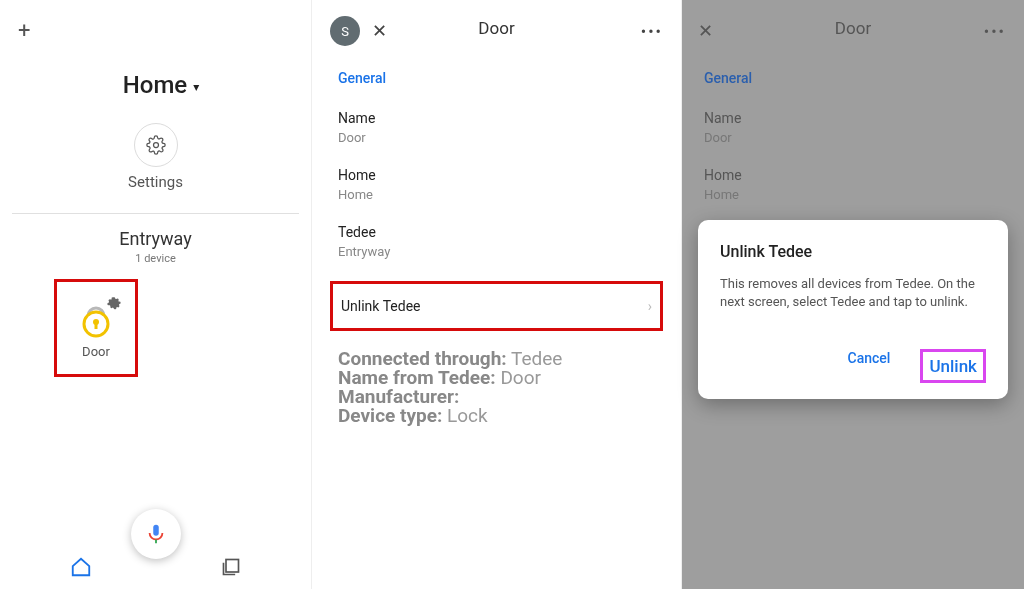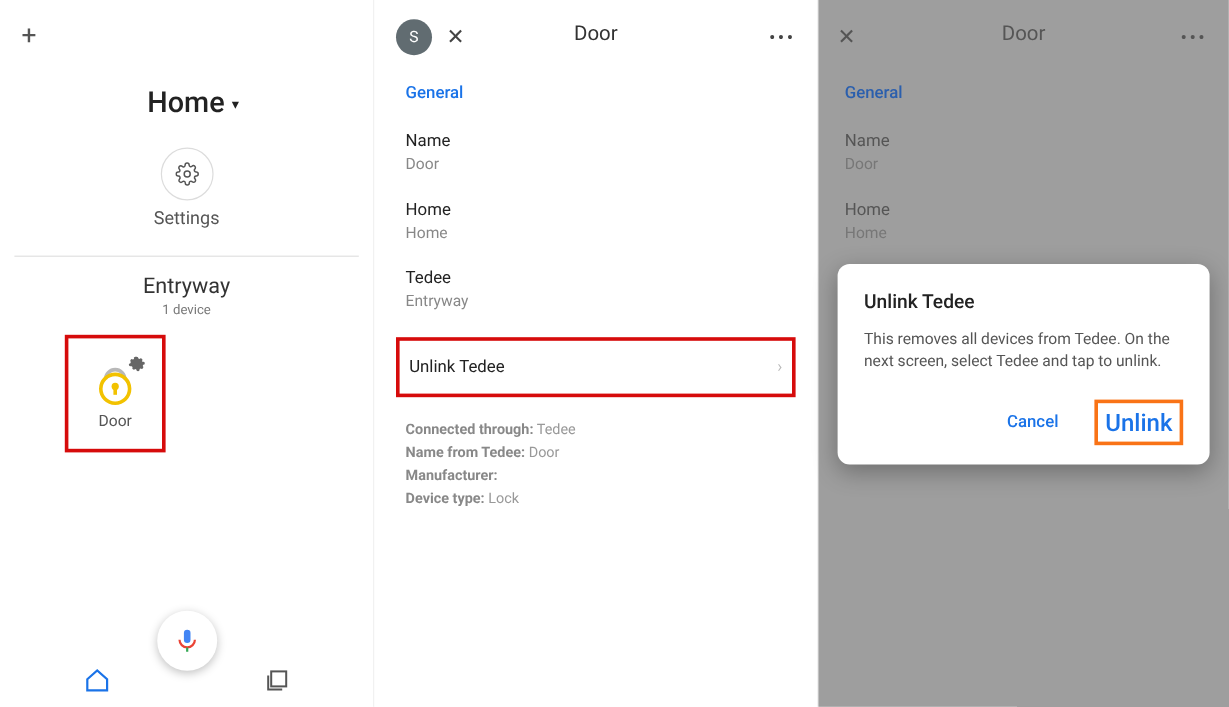--- a/index.html
+++ b/index.html
@@ -31,41 +31,41 @@
     .close2{position:absolute;left:60px;top:20px;font-size:18px;cursor:pointer;color:#444;}
     .dots2{position:absolute;right:18px;top:22px;font-size:16px;color:#444;letter-spacing:2px;}
     .content2{padding:14px 26px 0 26px;}
     .gtab{color:#1a73e8;font-size:14px;font-weight:500;margin-bottom:24px;}
     .field{margin-bottom:22px;}
     .flabel{font-size:14px;color:#222;}
     .fval{font-size:13px;color:#888;margin-top:4px;}
     .unlink-row{border:3px solid #d60b0b;margin:0 -8px 18px -8px;padding:14px 8px;display:flex;align-items:center;justify-content:space-between;}
     .unlink-lbl{font-size:14px;color:#222;}
     .chev-r{color:#bbb;font-size:14px;}
-    .meta{font-size:12px;line-height:19px;}
+    .meta{font-size:19px;line-height:19px;}
     .meta b{color:#888;font-weight:700;}
     .meta span{color:#999;}
     .p3-bg{position:absolute;inset:0;}
     .hdr3{display:flex;align-items:center;justify-content:center;height:56px;position:relative;color:#555;}
     .hdr3-title{font-size:17px;}
     .close3{position:absolute;left:16px;top:20px;font-size:18px;color:#555;}
     .dots3{position:absolute;right:18px;top:22px;font-size:16px;color:#555;letter-spacing:2px;}
     .content3{padding:14px 22px 0 22px;}
     .gtab3{color:#2b5fad;font-size:14px;font-weight:500;margin-bottom:24px;}
     .field3{margin-bottom:22px;}
     .field3 .flabel{color:#555;}
     .field3 .fval{color:#777;}
     .meta3{font-size:13px;line-height:19px;margin-top:110px;color:#6b6b6b;}
     .meta3 b{font-weight:700;}
     .dialog{position:absolute;left:16px;right:16px;top:220px;background:#fff;border-radius:10px;padding:22px 22px 16px 22px;box-shadow:0 6px 20px rgba(0,0,0,0.3);}
     .dlg-title{font-size:16px;color:#222;font-weight:500;margin-bottom:14px;}
     .dlg-body{font-size:13px;color:#555;line-height:18px;}
     .dlg-actions{display:flex;justify-content:flex-end;gap:30px;margin-top:22px;align-items:center;}
     .btn-cancel{color:#1a73e8;font-size:14px;font-weight:500;cursor:pointer;}
-    .btn-unlink{color:#1a73e8;font-size:20px;font-weight:500;cursor:pointer;border:3px solid #f97316;padding:4px 6px;}
+    .btn-unlink{color:#1a73e8;font-size:17px;font-weight:500;cursor:pointer;border:3px solid #d946ef;padding:4px 6px;margin-top:16px;}
     svg{display:block;}
   </style>
 </head>
 <body>
 
 <div class="panel p1">
   <div class="p1-top">
     <div style="font-size:22px;color:#555;cursor:pointer;">+</div>
     <div style="width:22px"></div>
   </div>

